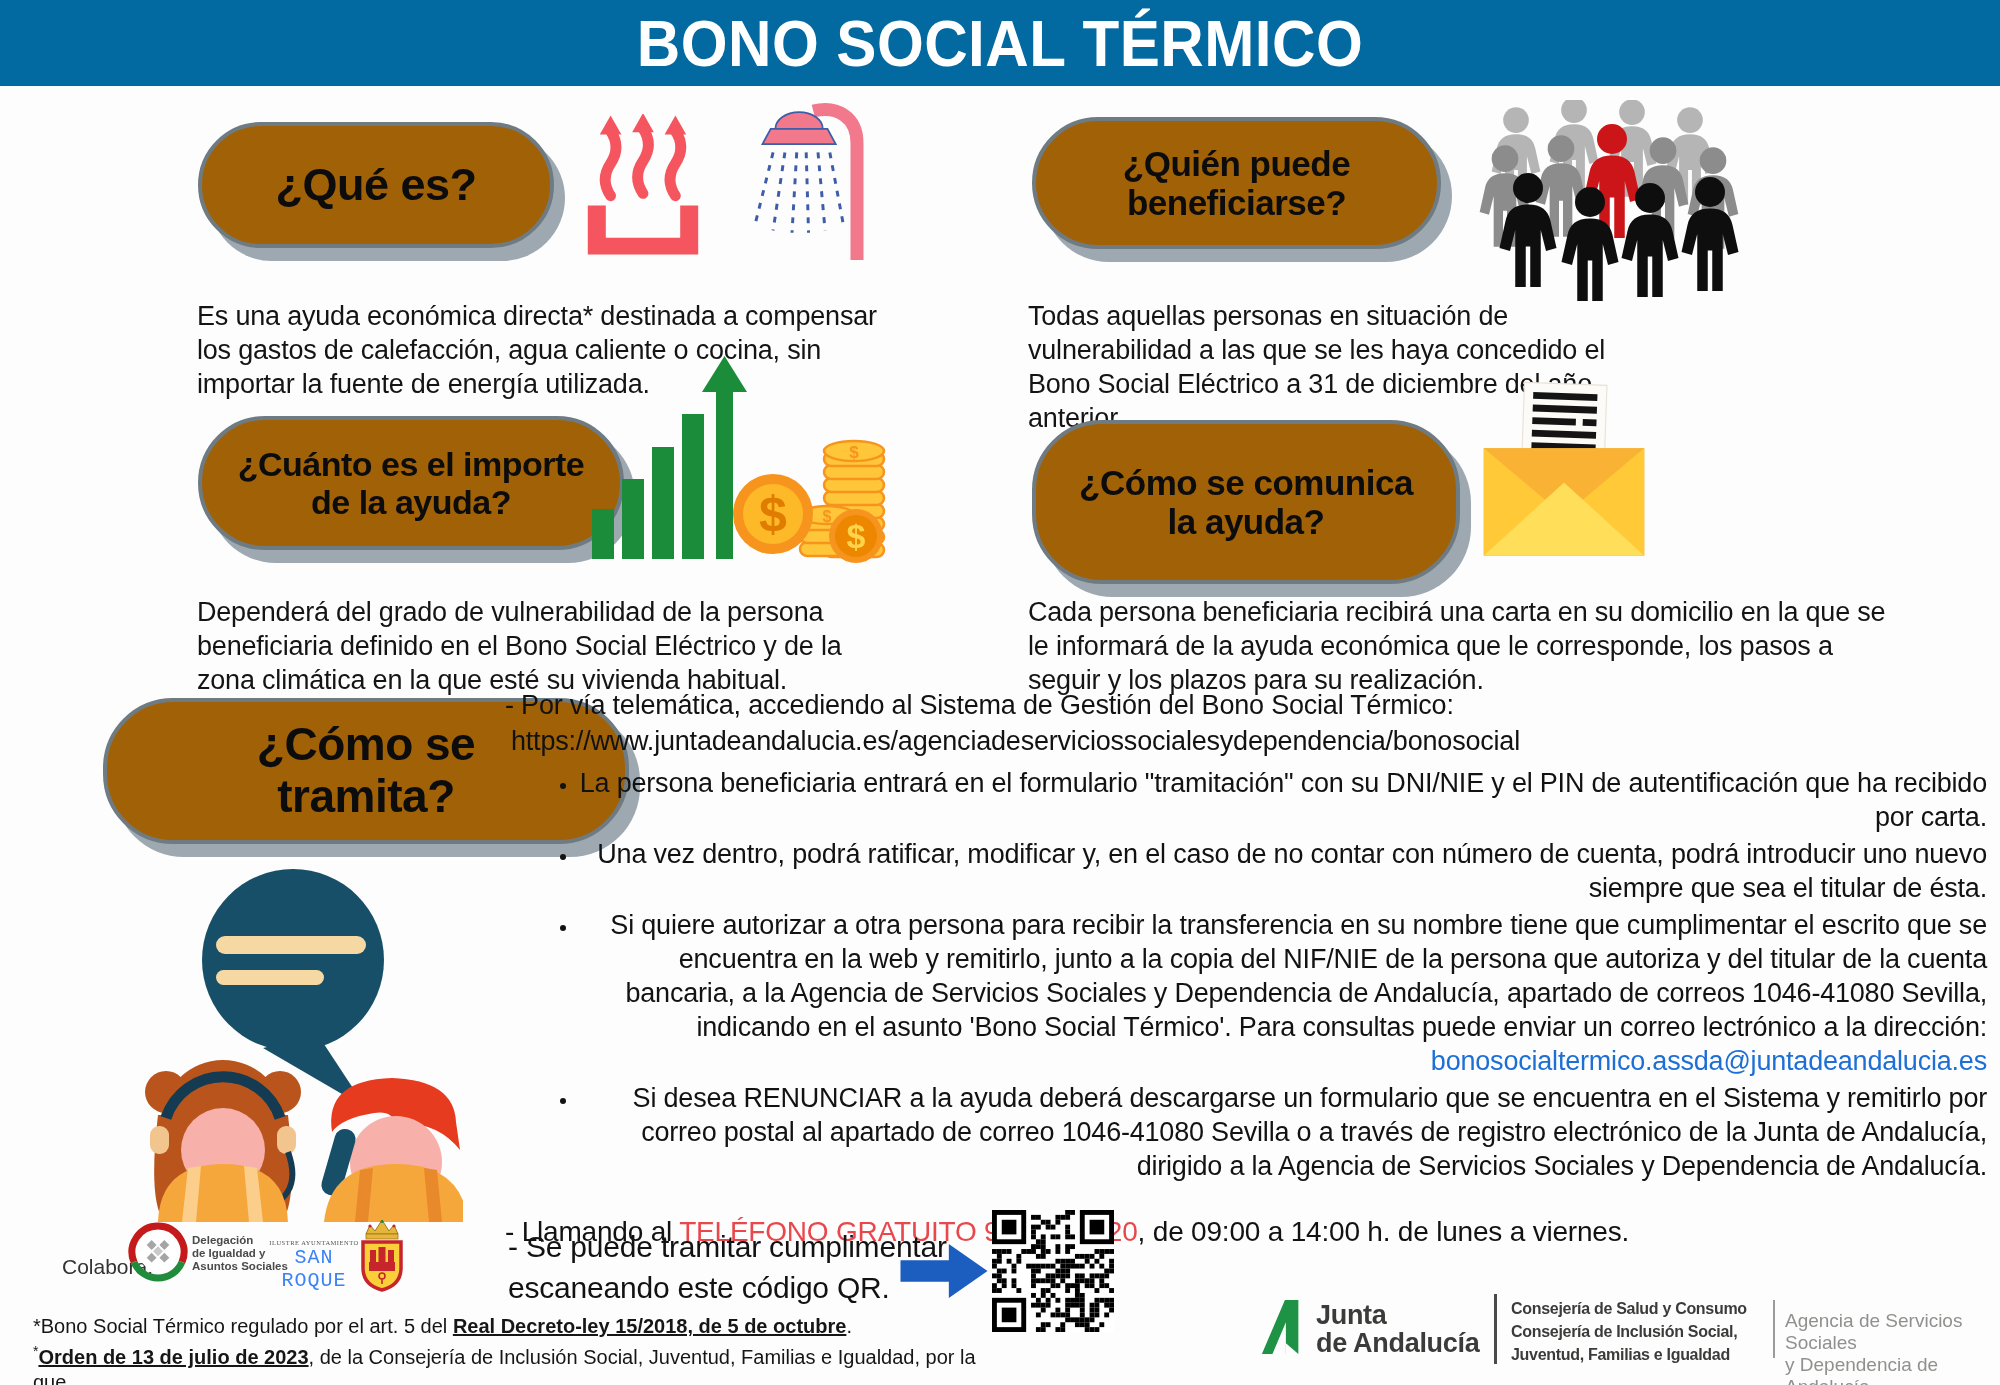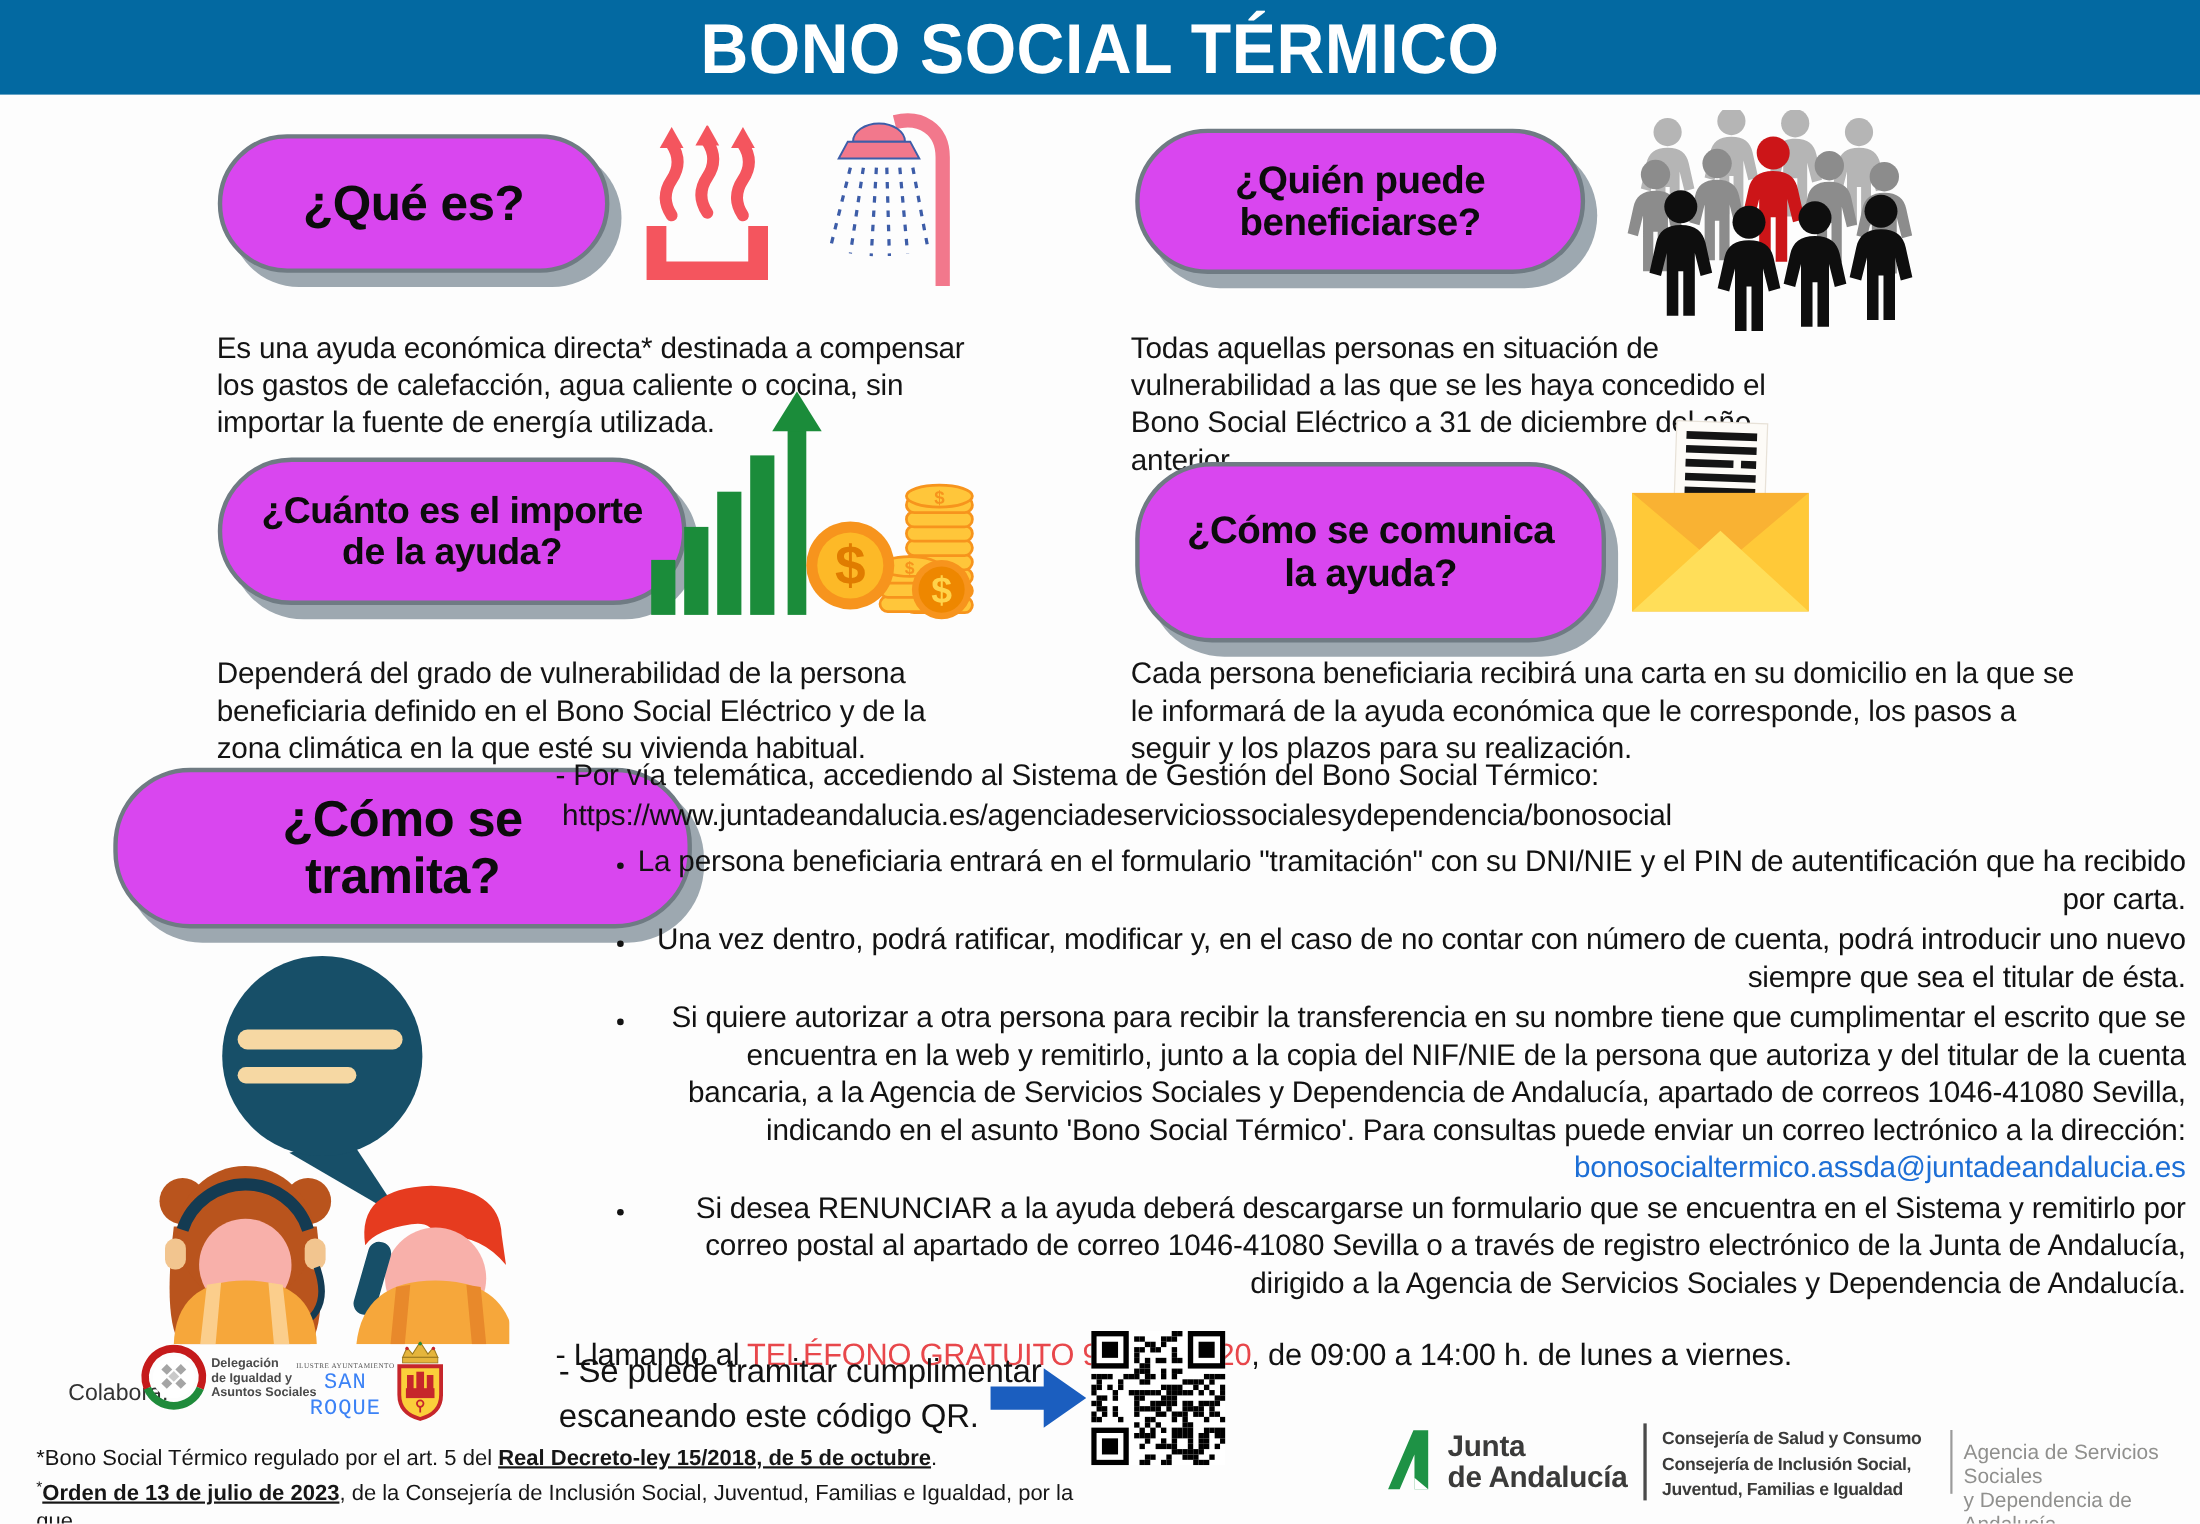--- a/index.html
+++ b/index.html
@@ -11,21 +11,21 @@
   }
   .abs{position:absolute;}
   
   .header{left:0;top:0;width:2000px;height:86px;background:#0369a1;}
   .header h1{
     margin:0;text-align:center;line-height:88px;font-size:64px;font-weight:800;
     color:#FFFFFF;letter-spacing:0.5px;transform:scaleX(0.94);
   }
   
   .pill{
-    background:#d946ef;border:4px solid #6F7B83;border-radius:70px;
+    background:#a16207;border:4px solid #6F7B83;border-radius:70px;
     box-shadow:11px 13px 0 0 #9DA8B0;
     display:flex;align-items:center;justify-content:center;text-align:center;
     font-weight:bold;color:#0C0C0C;letter-spacing:-0.5px;line-height:1.12;
   }
   .pill.p-quees   {left:198px;top:122px;width:348px;height:118px;font-size:45px;}
   .pill.p-quien   {left:1032px;top:117px;width:345px;height:124px;font-size:35px;padding:0 28px;}
   .pill.p-cuanto  {left:198px;top:416px;width:358px;height:126px;font-size:34px;padding:0 30px;}
   .pill.p-comunica{left:1032px;top:420px;width:360px;height:126px;font-size:35px;padding:15px 30px;text-align:center;}
   .pill.p-tramita {left:103px;top:698px;width:398px;height:138px;font-size:46px;padding:0 60px;}
   

